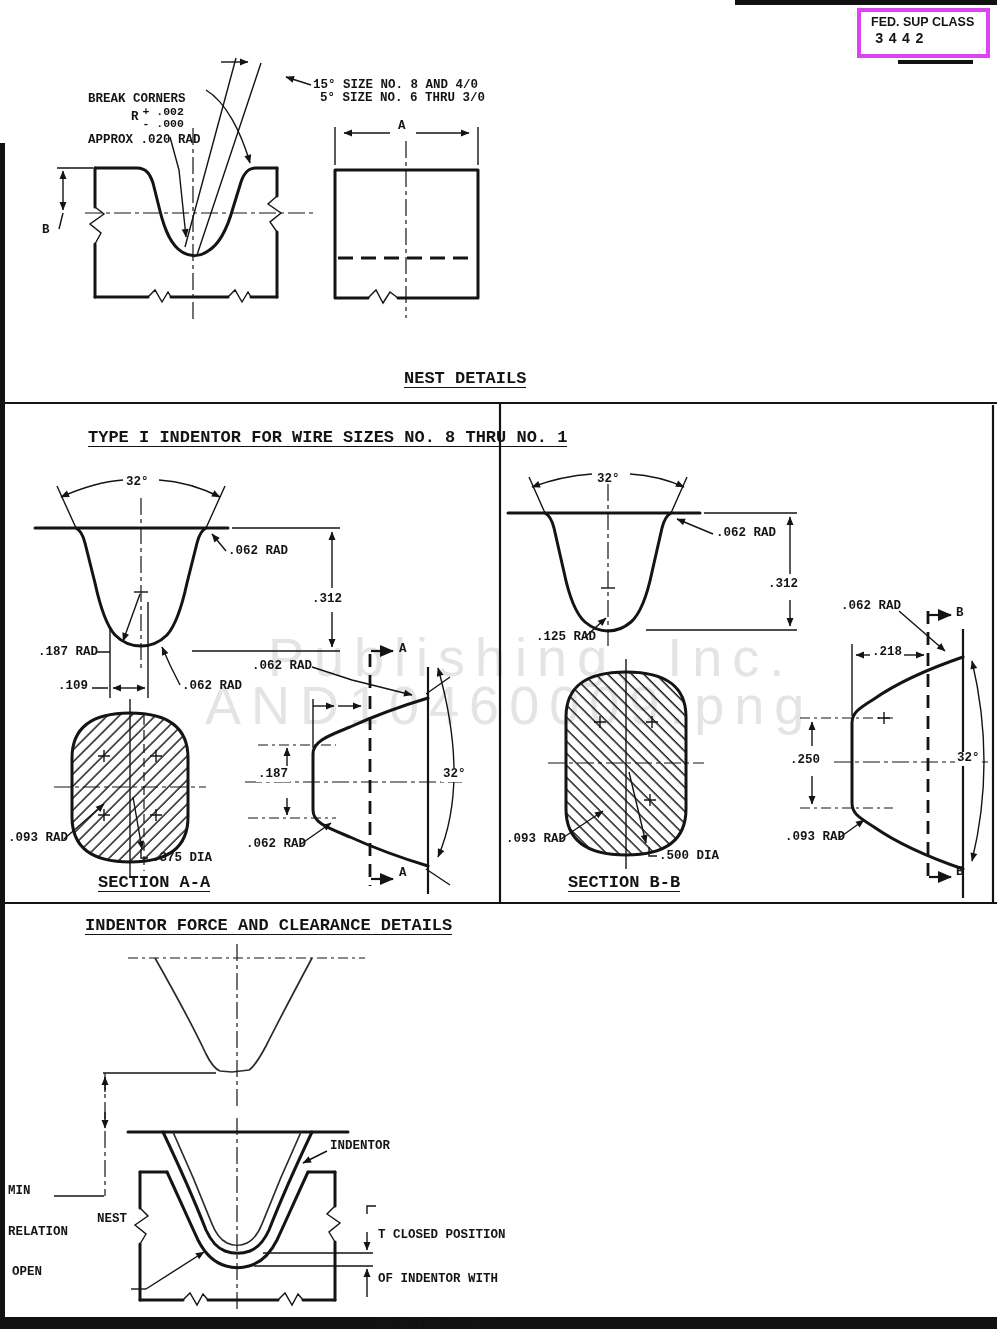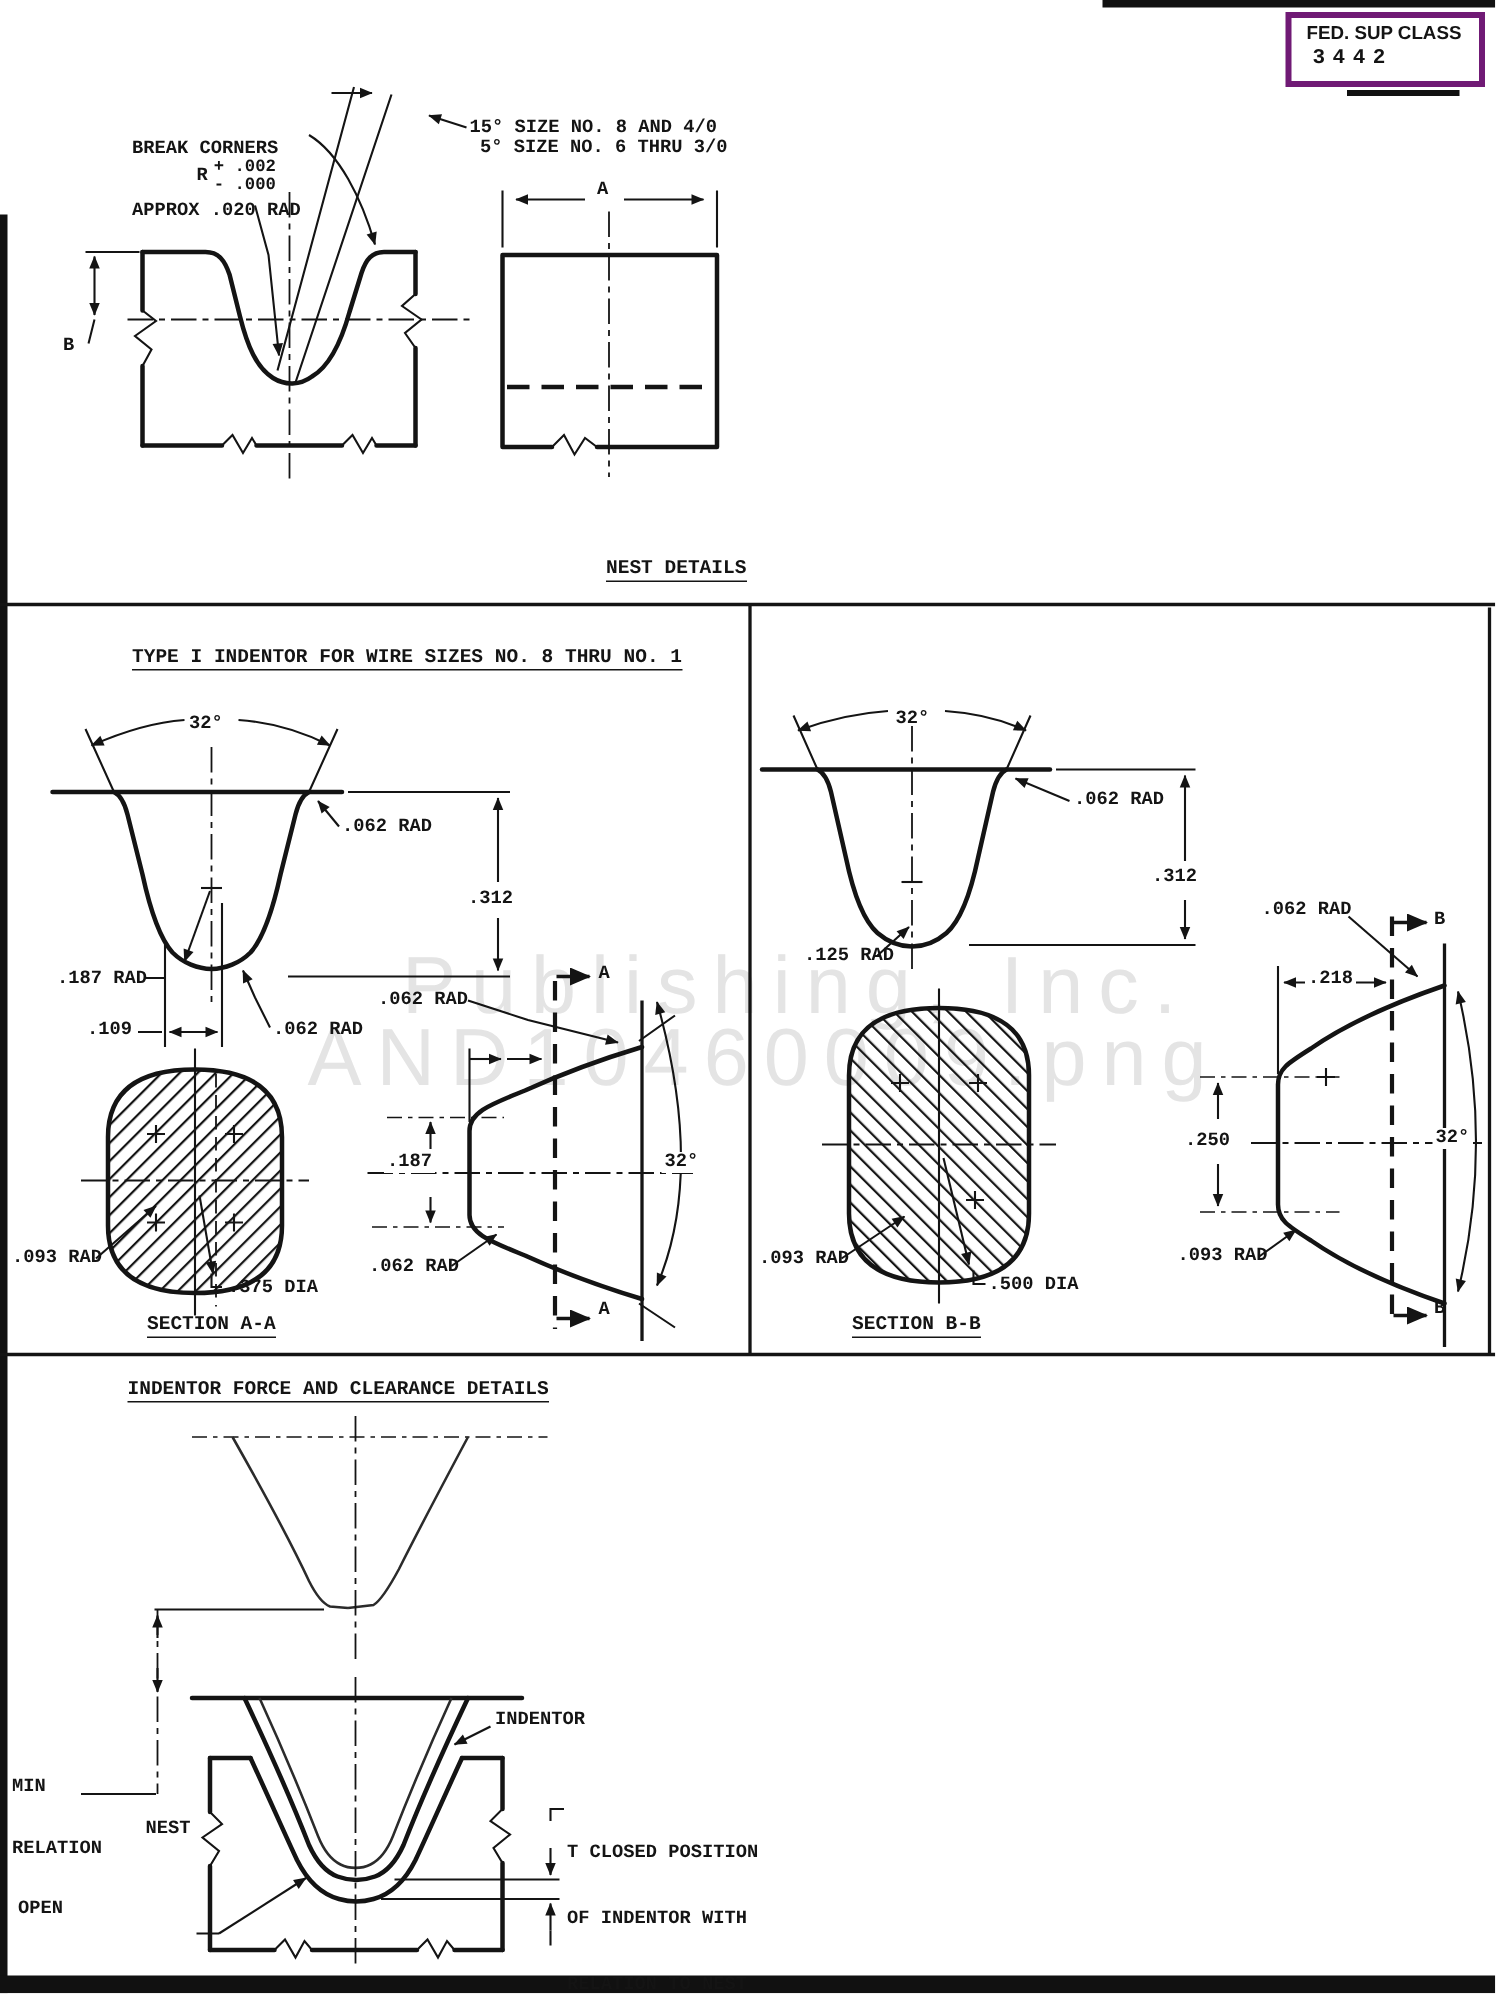--- a/index.html
+++ b/index.html
@@ -14,25 +14,25 @@
   .tn{stroke:#141414;stroke-width:1.4;fill:none;}
   .ph{stroke:#2b2b2b;stroke-width:1.7;fill:none;}
   .cl{stroke:#141414;stroke-width:1.2;fill:none;stroke-dasharray:17 4 4 4;}
   .cld{stroke:#141414;stroke-width:1.1;fill:none;stroke-dasharray:10 4 3 4;}
   .dsh{stroke:#141414;stroke-width:1.2;fill:none;stroke-dasharray:9 5;}
   .dashT{stroke:#141414;stroke-width:2.8;fill:none;stroke-dasharray:13 8;}
   .dashH{stroke:#141414;stroke-width:3;fill:none;stroke-dasharray:15 8;}
   .lbl{position:absolute;z-index:2;font:700 12.5px "Liberation Mono","DejaVu Sans Mono",monospace;
        color:#141414;white-space:pre;line-height:13.5px;}
   .bg{background:#fff;padding:0 2px;}
-  .title{font-size:13px;border-bottom:1.6px solid #141414;padding-bottom:1px;font-family:Liberation Mono, monospace;}
+  .title{font-size:17px;border-bottom:1.6px solid #141414;padding-bottom:1px;font-family:Liberation Mono, monospace;}
   .ml span{display:block;}
   .lh18 span{display:block;line-height:17px;}
   #fedbox{position:absolute;left:857px;top:8px;width:133px;height:50px;z-index:2;
-          background:#fff;border:4px solid #701a75;box-sizing:border-box;text-align:left;}
+          background:#fff;border:4px solid #d946ef;box-sizing:border-box;text-align:left;}
   #fedbox .t1{font:700 12.5px "Liberation Sans","DejaVu Sans",sans-serif;margin:3px 0 0 10px;}
   #fedbox .t2{font:700 14px "Liberation Mono","DejaVu Sans Mono",monospace;letter-spacing:5px;margin:2px 0 0 14px;}
   .rnote{display:flex;align-items:center;gap:4px;}
   .rnote .stack{display:flex;flex-direction:column;font-size:11.5px;line-height:12px;}
 </style>
 </head>
 <body>
 
 <div id="page">
 

